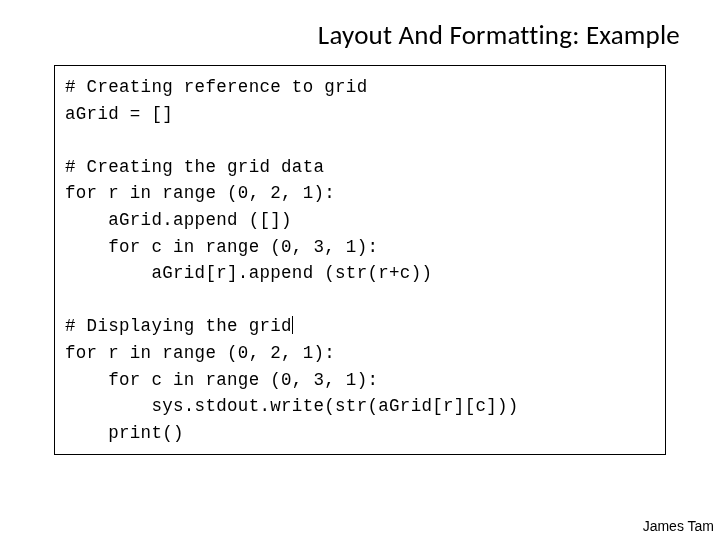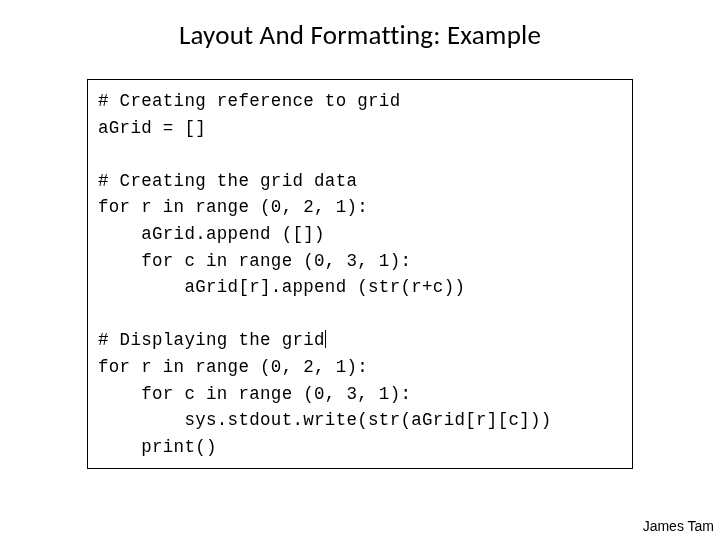--- a/index.html
+++ b/index.html
@@ -13,27 +13,27 @@
   }
   .slide {
     width: 100%;
     height: 100%;
     padding: 18px 40px 0 40px;
   }
   .title {
     font-size: 27px;
     font-weight: 400;
     color: #000;
-    text-align: center;
-    margin-bottom: 28px;
+    text-align: right;
+    margin-bottom: 14px;
     letter-spacing: 0.2px;
   }
   .code-box {
     border: 1.5px solid #000;
-    width: 546px;
+    width: 612px;
     margin: 0 auto;
     padding: 8px 10px 8px 10px;
     background: #fff;
   }
   .code {
     font-family: "Courier New", Courier, monospace;
     font-size: 17.5px;
     line-height: 1.52;
     color: #000;
     white-space: pre;

